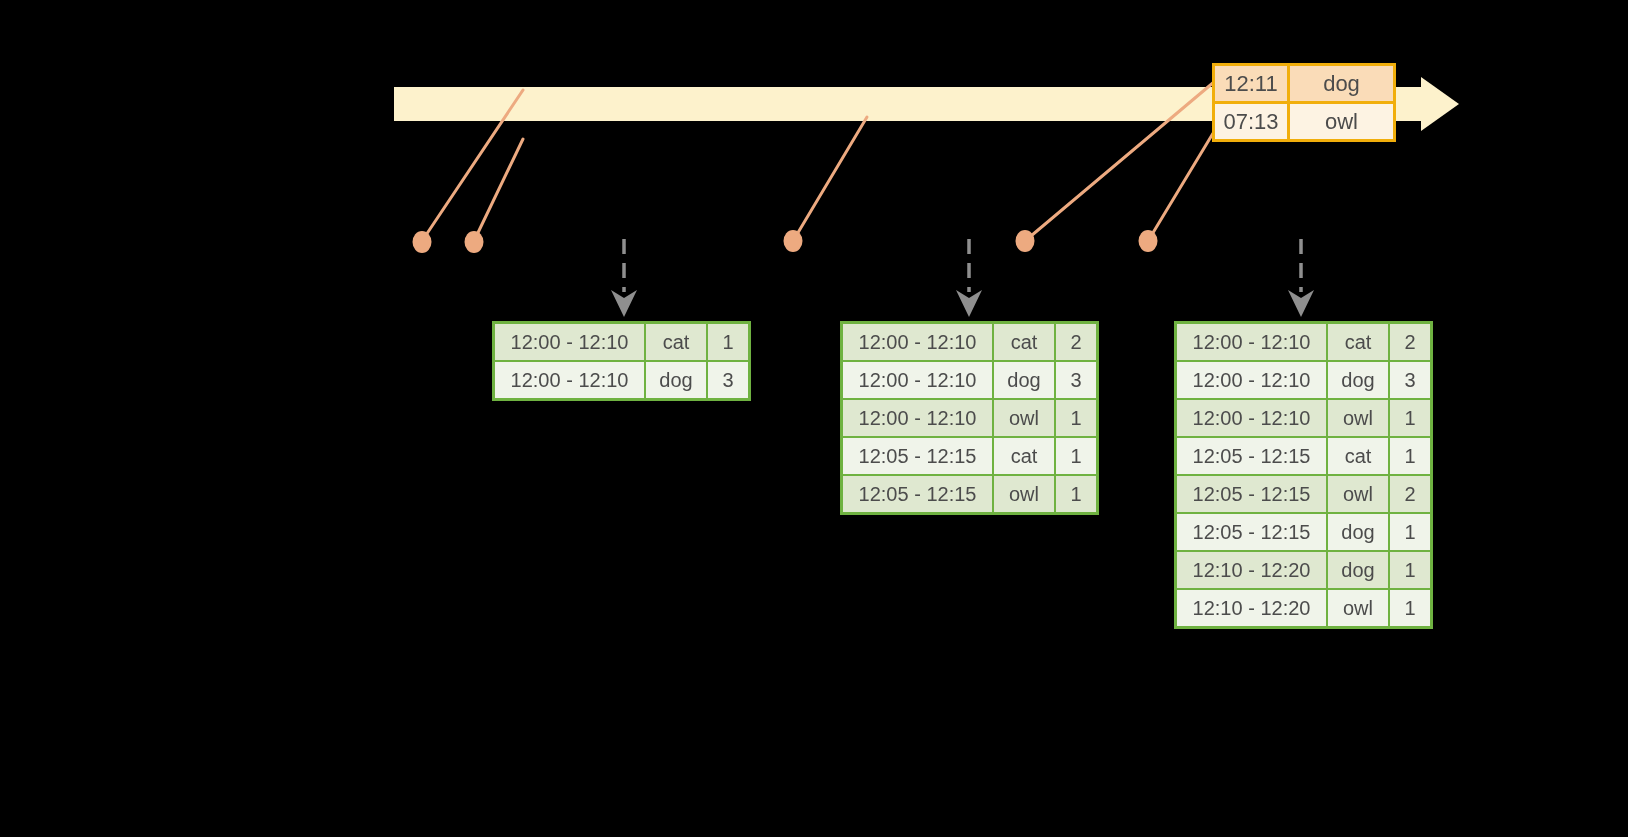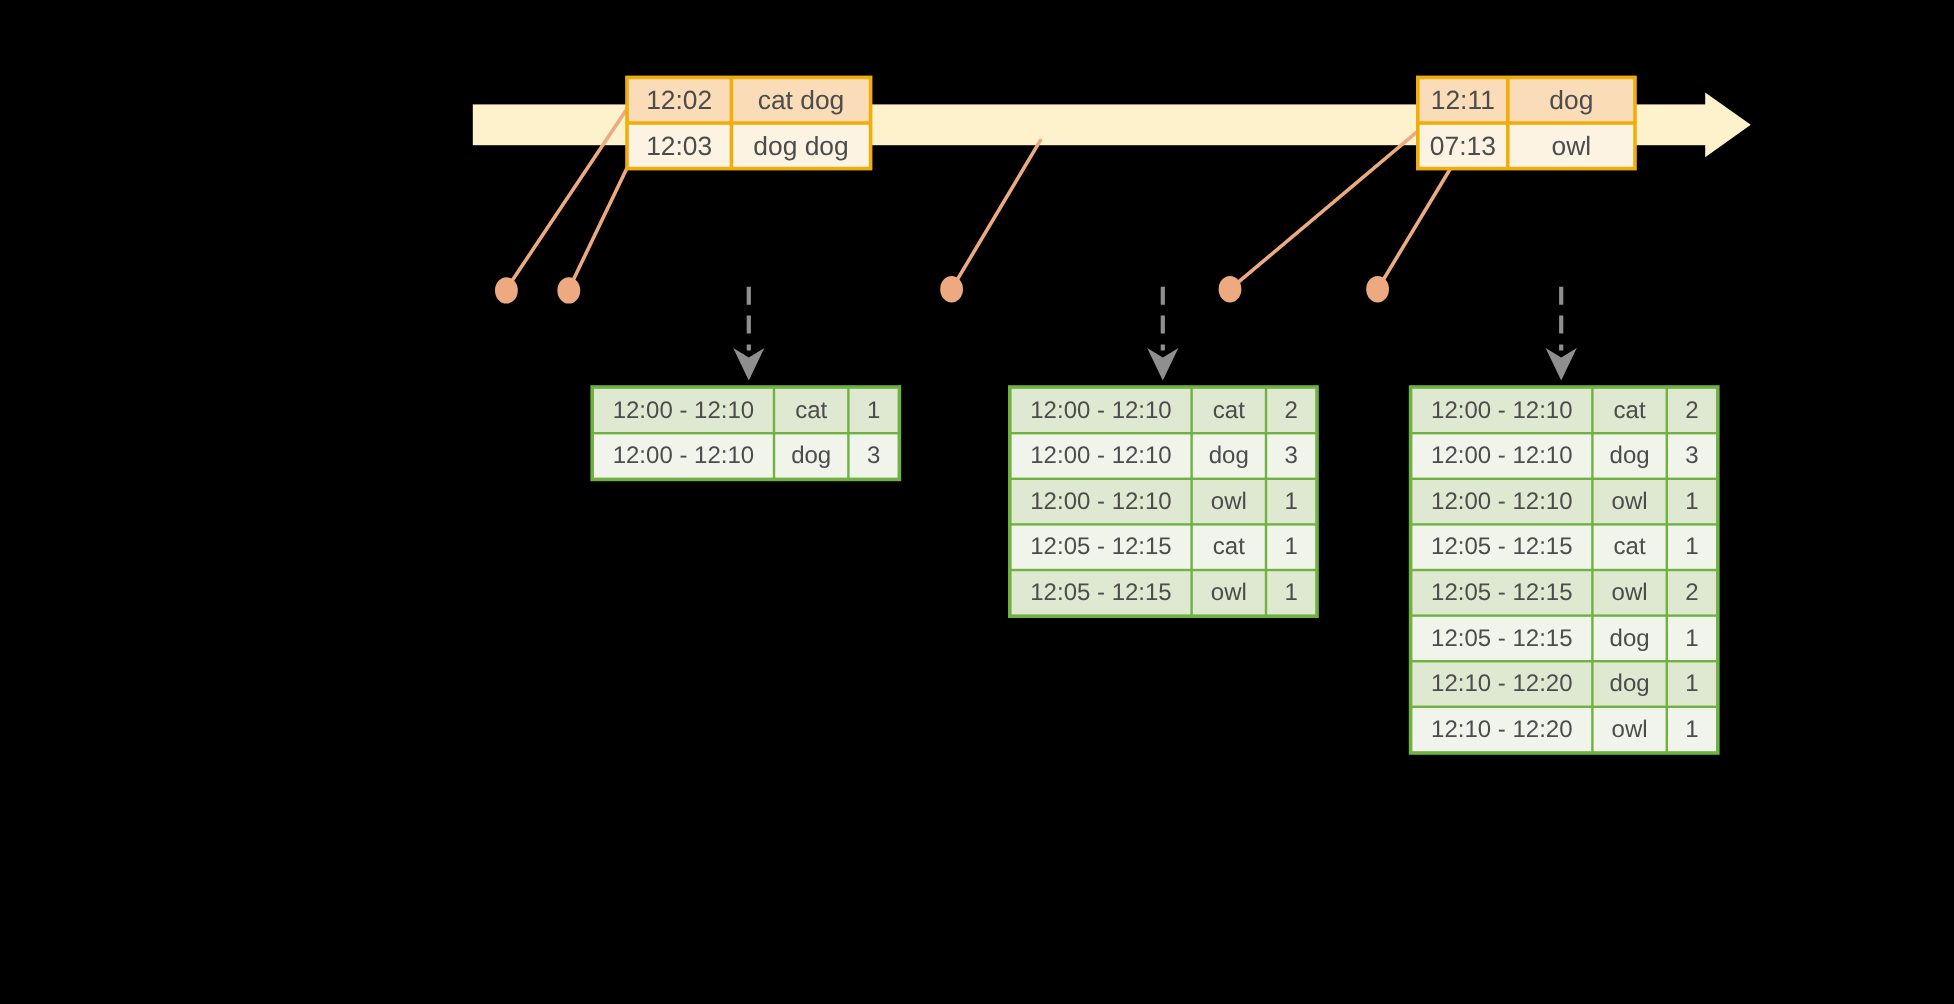--- a/index.html
+++ b/index.html
@@ -30,21 +30,21 @@
   .event-table{
     background:var(--event-border,#f1ae0b);
     padding:3px;gap:3px;
     font-size:22px;
   }
   .event-table .cell{height:35px;background:var(--event-row-light,#fdf3e3);}
   .event-table .row:nth-child(odd) .cell{background:var(--event-row-dark,#fadcb8);}
   .event-table.single .cell{height:34px;background:var(--event-row-mid,#fcecd5);}
   .et1{left:521px;top:63px;grid-template-columns:84px 113px;}
   .et2{left:864px;top:84px;grid-template-columns:85px 112px;}
-  .et3{left:1180px;top:63px;grid-template-columns:72px 103px;}
+  .et3{left:1212px;top:63px;grid-template-columns:72px 103px;}
 
   
   .result-table{
     background:var(--result-border,#6fb241);
     padding:3px;gap:2px;
     font-size:20px;
     grid-template-columns:149px 60px 40px;
   }
   .result-table .cell{height:36px;background:var(--result-row-light,#f0f4ea);}
   .result-table .row:nth-child(odd) .cell{background:var(--result-row-dark,#dfe8d0);}
@@ -84,24 +84,20 @@
       <line x1="969" y1="239" x2="969" y2="292"></line>
       <line x1="1301" y1="239" x2="1301" y2="292"></line>
     </g>
     <g style="fill:var(--dashed-arrow)">
       <polygon points="611,290 624,298 637,290 624,317"></polygon>
       <polygon points="956,290 969,298 982,290 969,317"></polygon>
       <polygon points="1288,290 1301,298 1314,290 1301,317"></polygon>
     </g>
   </svg>
 
-  <div class="gtable event-table et1">
-      <div class="row"><div class="cell">12:02</div><div class="cell">cat dog</div></div>
-      <div class="row"><div class="cell">12:03</div><div class="cell">dog dog</div></div>
-    </div>
   <div class="gtable event-table et3">
       <div class="row"><div class="cell">12:11</div><div class="cell">dog</div></div>
       <div class="row"><div class="cell">07:13</div><div class="cell">owl</div></div>
     </div>
 
   <div class="gtable result-table rt1">
       <div class="row"><div class="cell">12:00 - 12:10</div><div class="cell">cat</div><div class="cell">1</div></div>
       <div class="row"><div class="cell">12:00 - 12:10</div><div class="cell">dog</div><div class="cell">3</div></div>
     </div>
   <div class="gtable result-table rt2">

